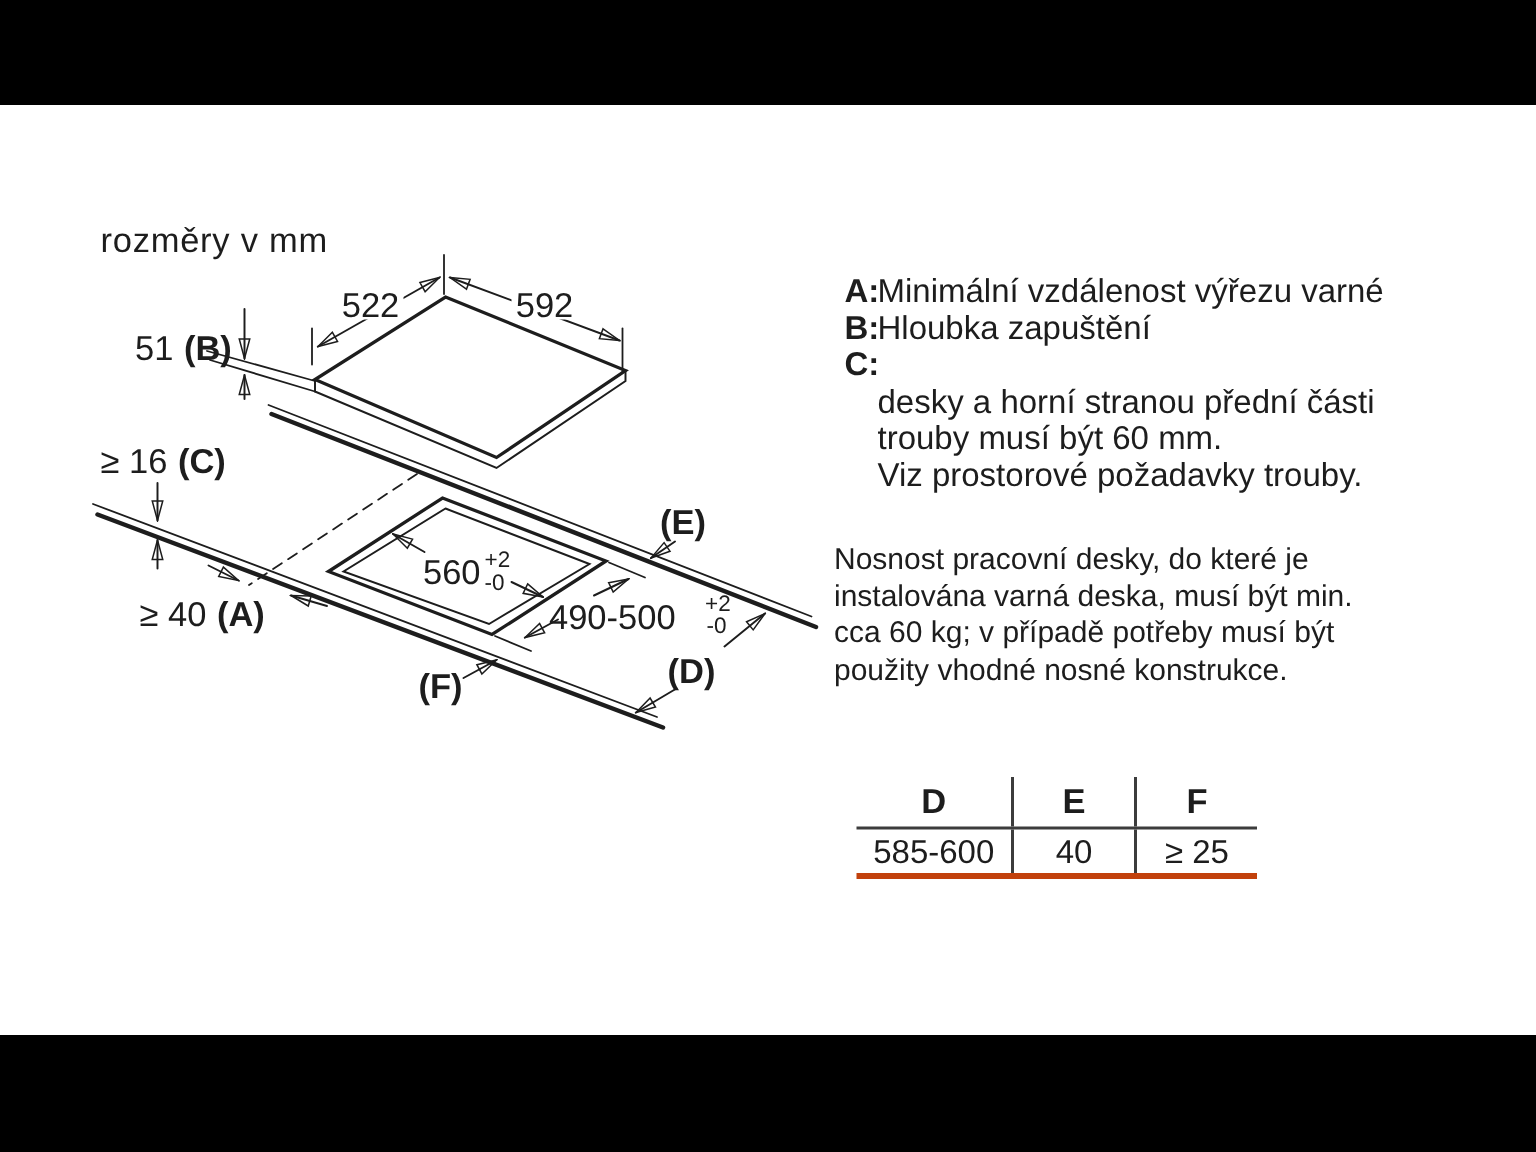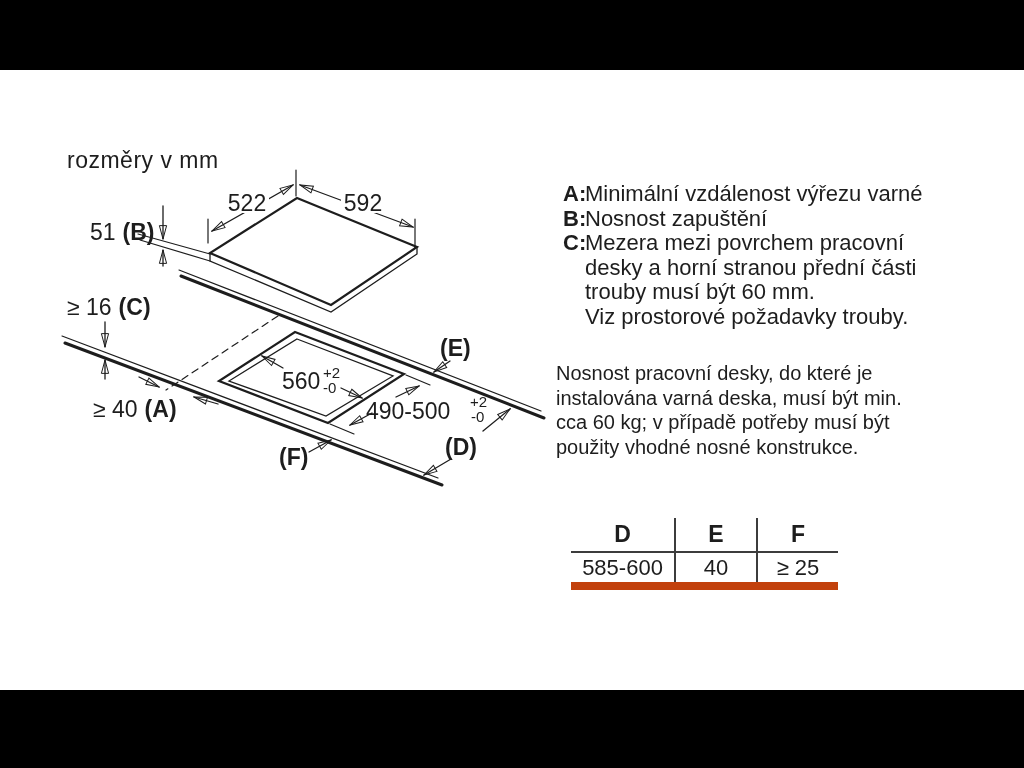--- a/index.html
+++ b/index.html
@@ -22,21 +22,21 @@
   .inner{stroke-width:1.3px;}
   .dash{stroke-width:1.2px;stroke-dasharray:7 5;}
   .notes{position:absolute;left:563px;top:112px;width:420px;font-size:22px;line-height:24.6px;}
   .note-item{display:flex;}
   .note-key{width:22px;font-weight:bold;flex:none;}
   .para{position:absolute;left:556px;top:291px;width:430px;font-size:20px;line-height:24.6px;}
   table.dim{position:absolute;left:571px;top:448px;border-collapse:collapse;table-layout:fixed;}
   table.dim th,table.dim td{text-align:center;vertical-align:middle;padding:0;font-size:22px;color:#1d1d1d;}
   table.dim th{font-weight:bold;font-size:23px;height:33px;border-bottom:2px solid #3c3c3c;}
   table.dim td{height:29px;}
-  table.dim tr.r1 td{border-bottom:8px solid #c2410c;}
+  table.dim tr.r1 td{border-bottom:4px solid #c2410c;}
   table.dim th+th,table.dim td+td{border-left:2px solid #3c3c3c;}
   .cD{width:104px;}.cE{width:82px;}.cF{width:81px;}
 </style>
 </head>
 <body>
 
 <div class="screen">
   <div class="bar top"></div>
   <div class="content">
 
@@ -142,25 +142,25 @@
     </svg>
 
     <div class="notes">
       <div class="note-item">
         <span class="note-key">A:</span>
         <span><span>Minimální vzdálenost výřezu varné</span><br>
         </span>
       </div>
       <div class="note-item">
         <span class="note-key">B:</span>
-        <span><span>Nosnost zapuštění</span></span>
+        <span><span>Hloubka zapuštění</span></span>
       </div>
       <div class="note-item">
         <span class="note-key">C:</span>
-        <span><span>Mezera mezi povrchem pracovní</span><br>
+        <span><br>
         <span>desky a horní stranou přední části</span><br>
         <span>trouby musí být 60 mm.</span><br>
         <span>Viz prostorové požadavky trouby.</span></span>
       </div>
     </div>
 
     <div class="para">
       <span>Nosnost pracovní desky, do které je</span><br>
       <span>instalována varná deska, musí být min.</span><br>
       <span>cca 60 kg; v případě potřeby musí být</span><br>

